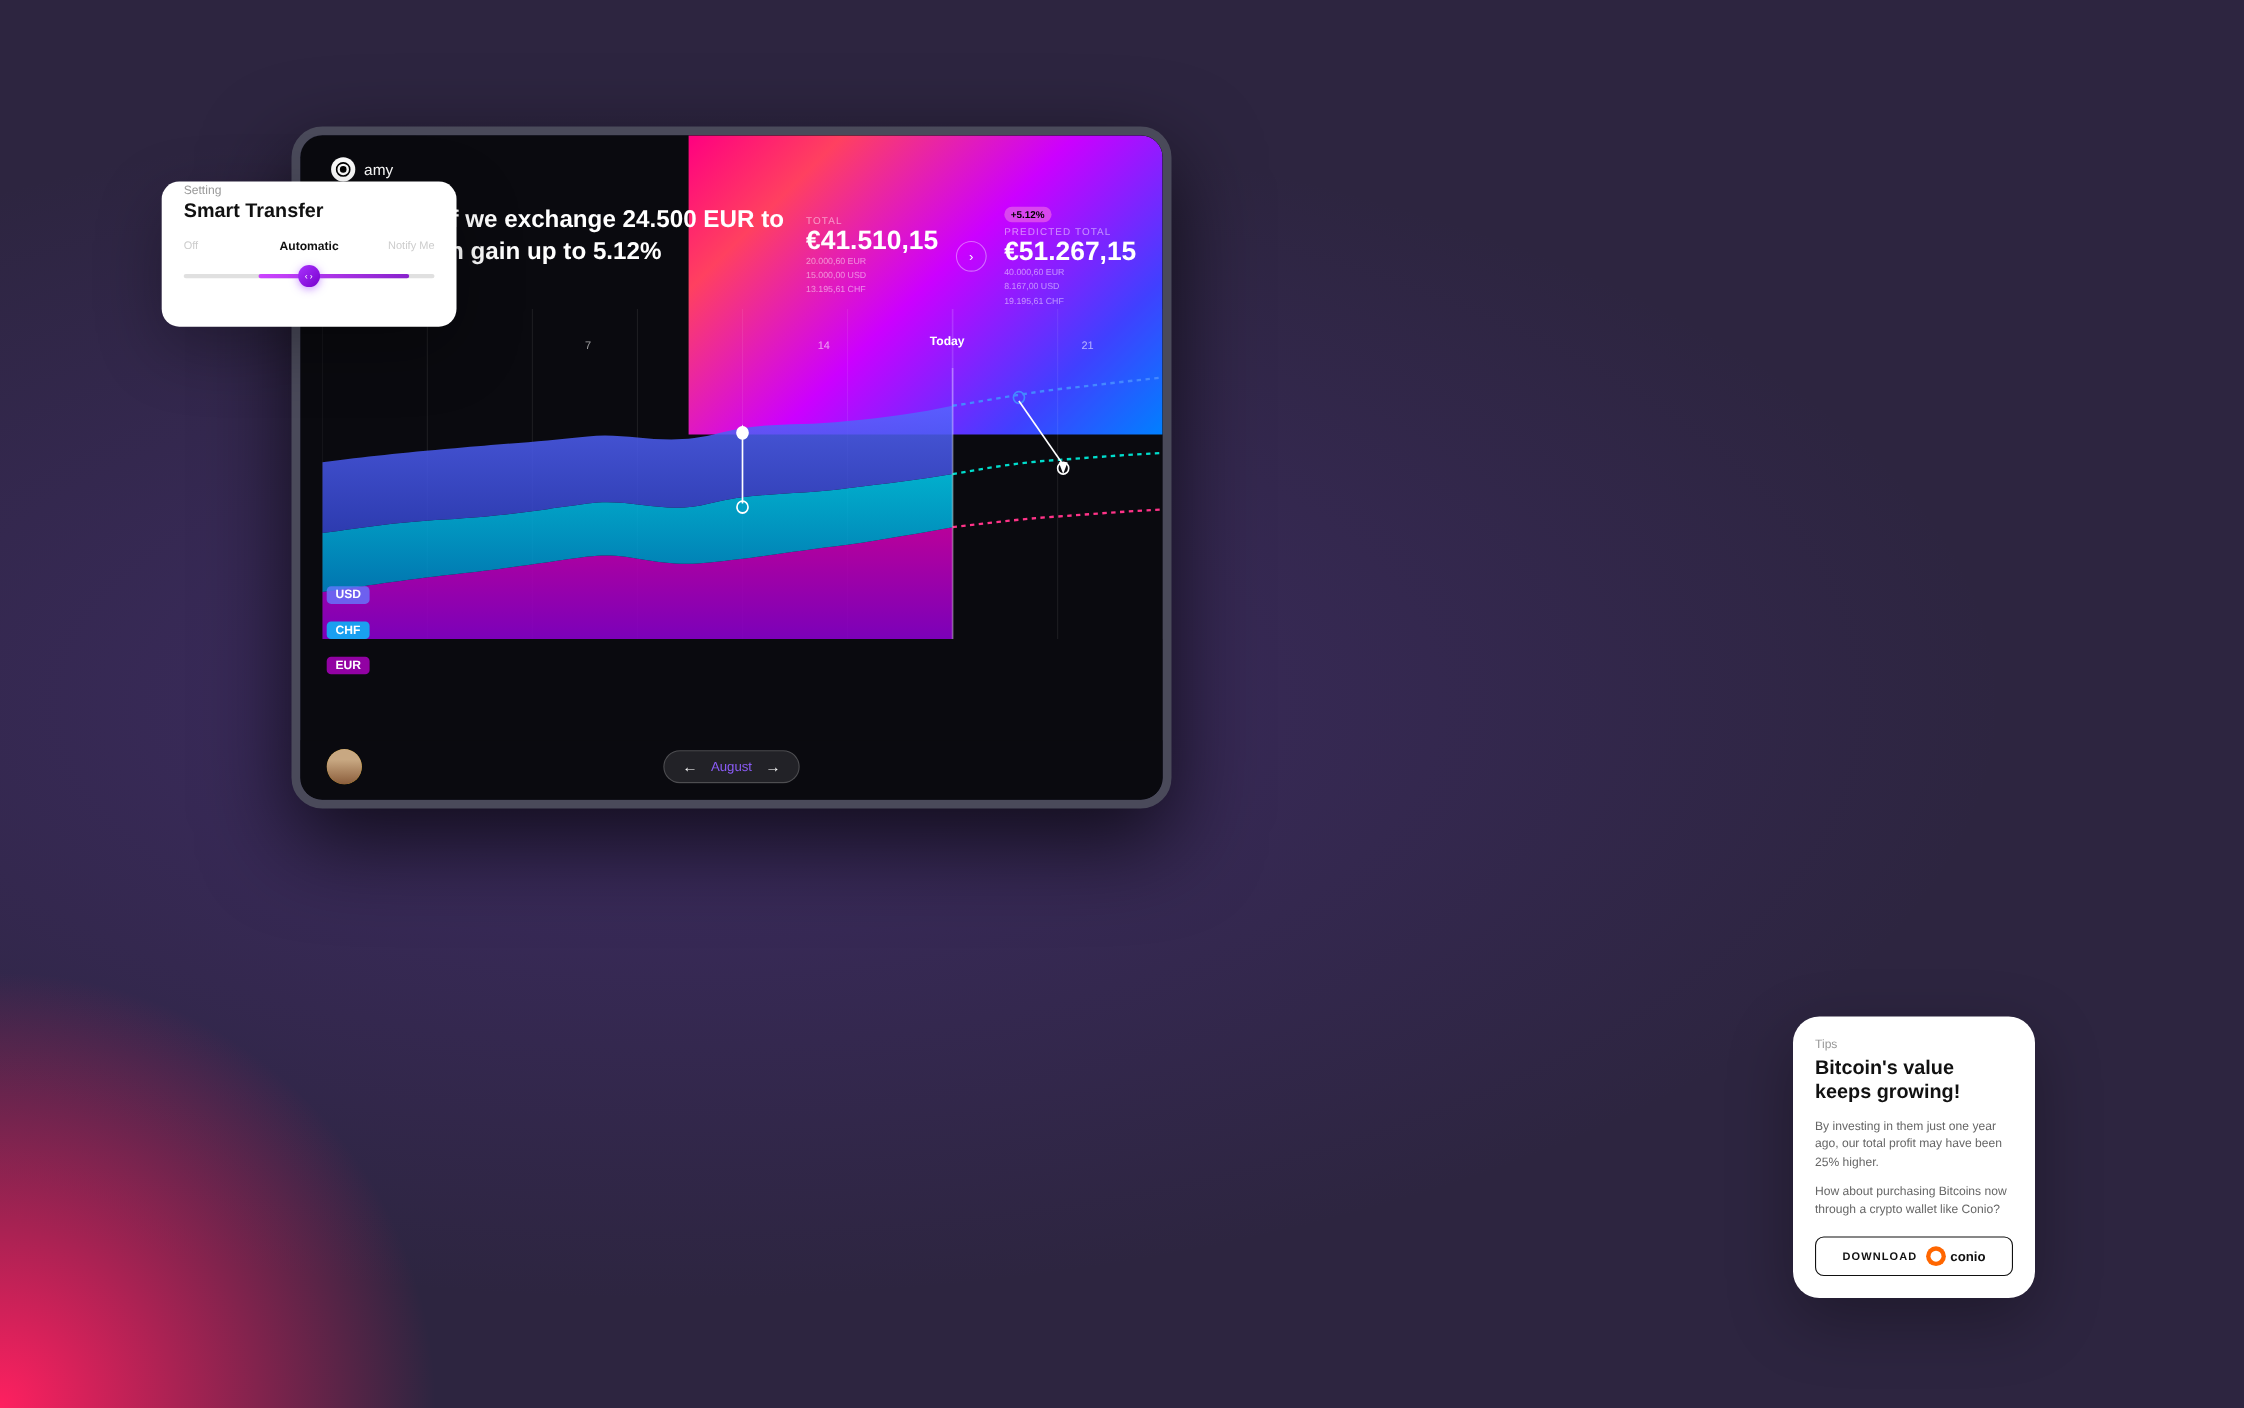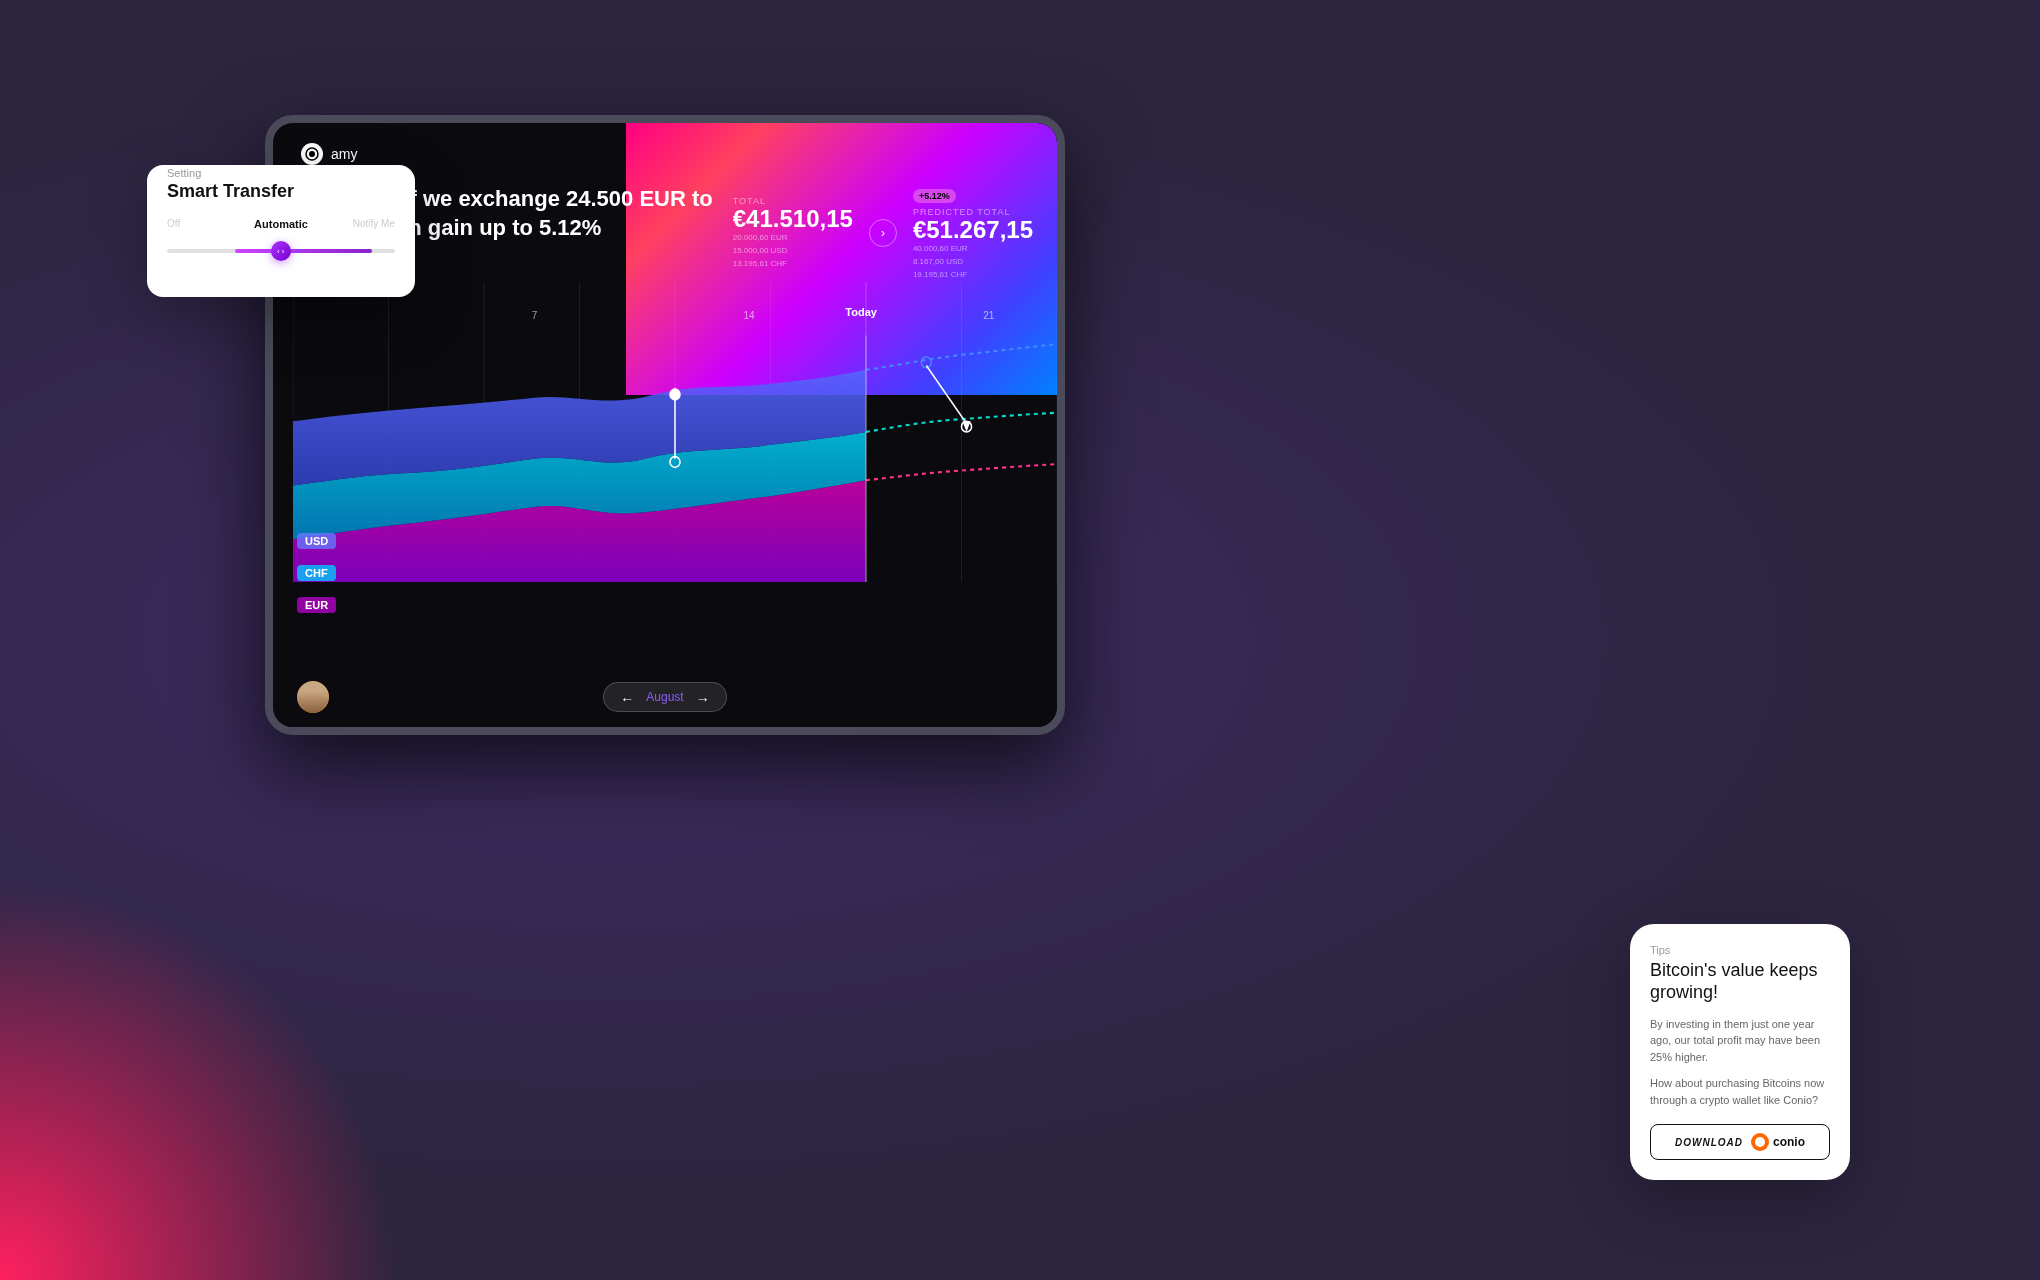--- a/index.html
+++ b/index.html
@@ -366,21 +366,21 @@
 
     .tips-label {
       color: #999;
       font-size: 11px;
       margin-bottom: 4px;
     }
 
     .tips-title {
       color: #111;
       font-size: 18px;
-      font-weight: 400;
+      font-weight: 700;
       line-height: 1.2;
       margin-bottom: 12px;
     }
 
     .tips-text {
       color: #666;
       font-size: 11px;
       line-height: 1.5;
       margin-bottom: 10px;
     }
@@ -402,21 +402,20 @@
       cursor: pointer;
       justify-content: center;
     }
 
     .download-btn-text {
       color: #111;
       font-size: 10px;
       font-weight: 700;
       letter-spacing: 1px;
       text-transform: uppercase;
-      font-style: italic;
     }
 
     .conio-logo {
       display: flex;
       align-items: center;
       gap: 4px;
     }
 
     .conio-circle {
       width: 18px;

